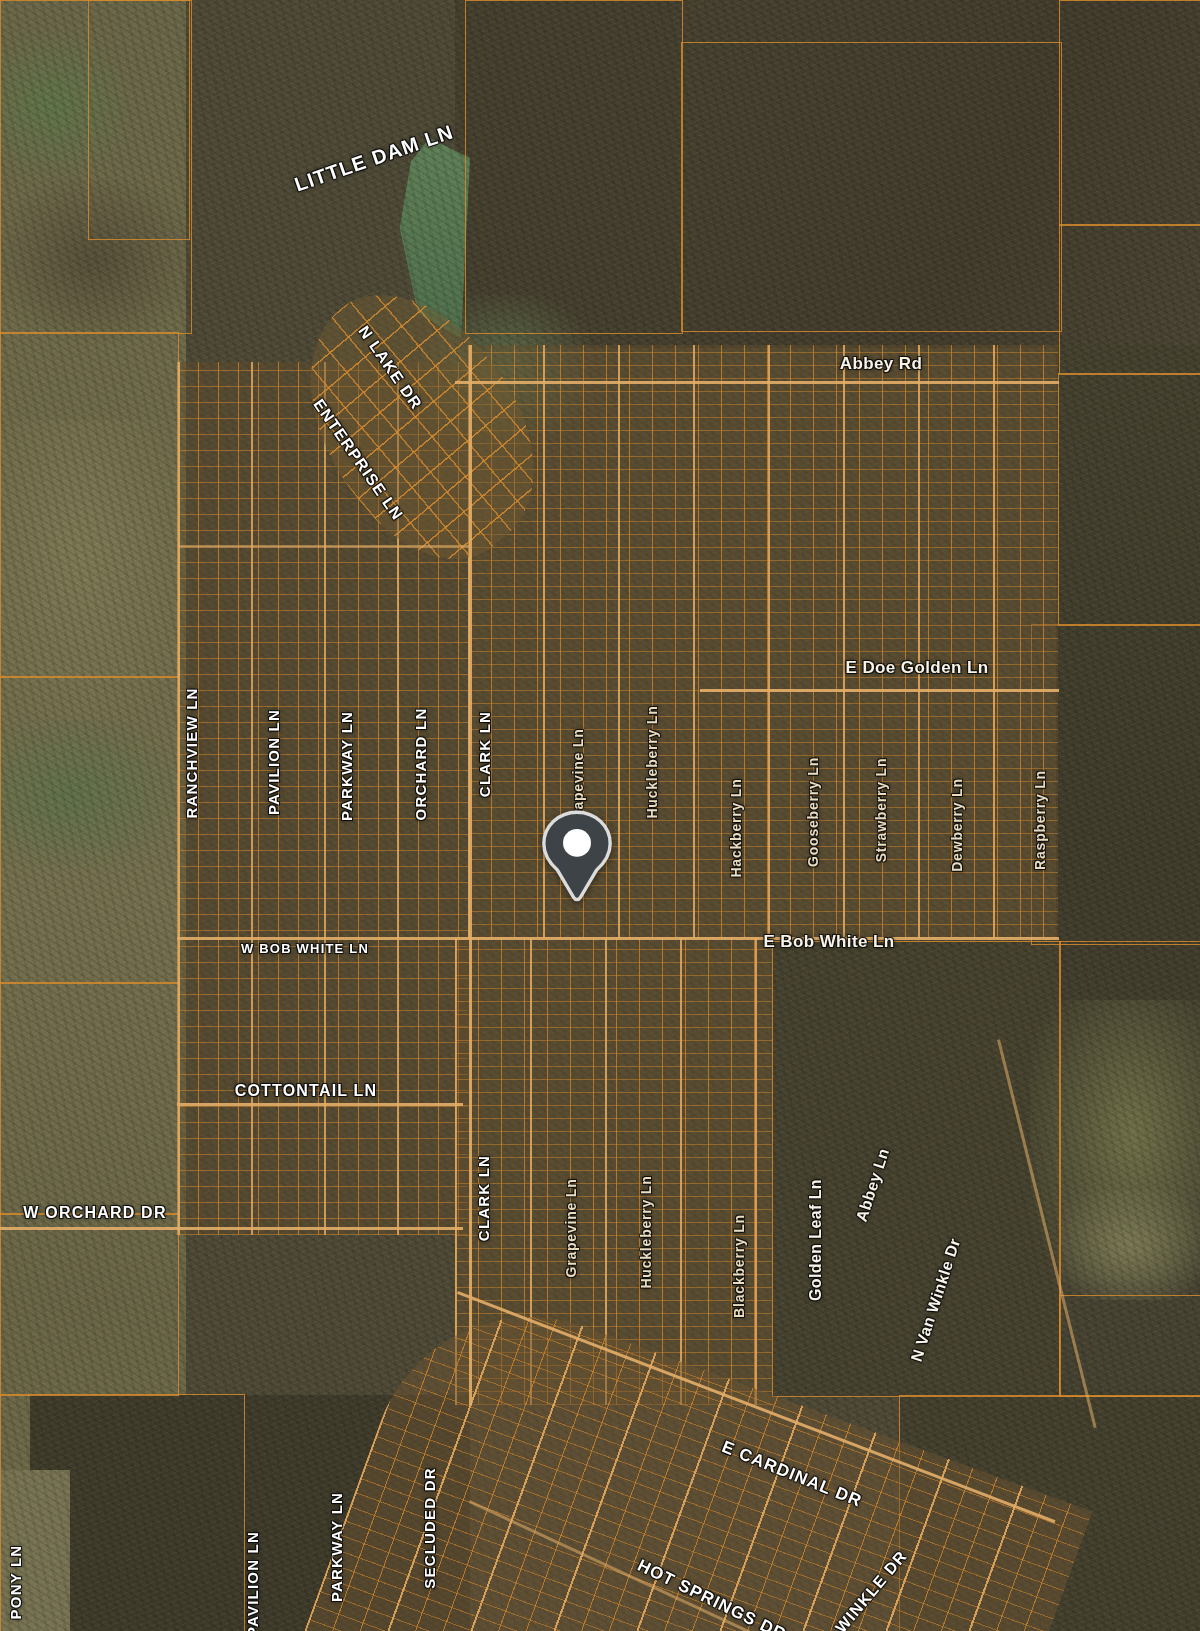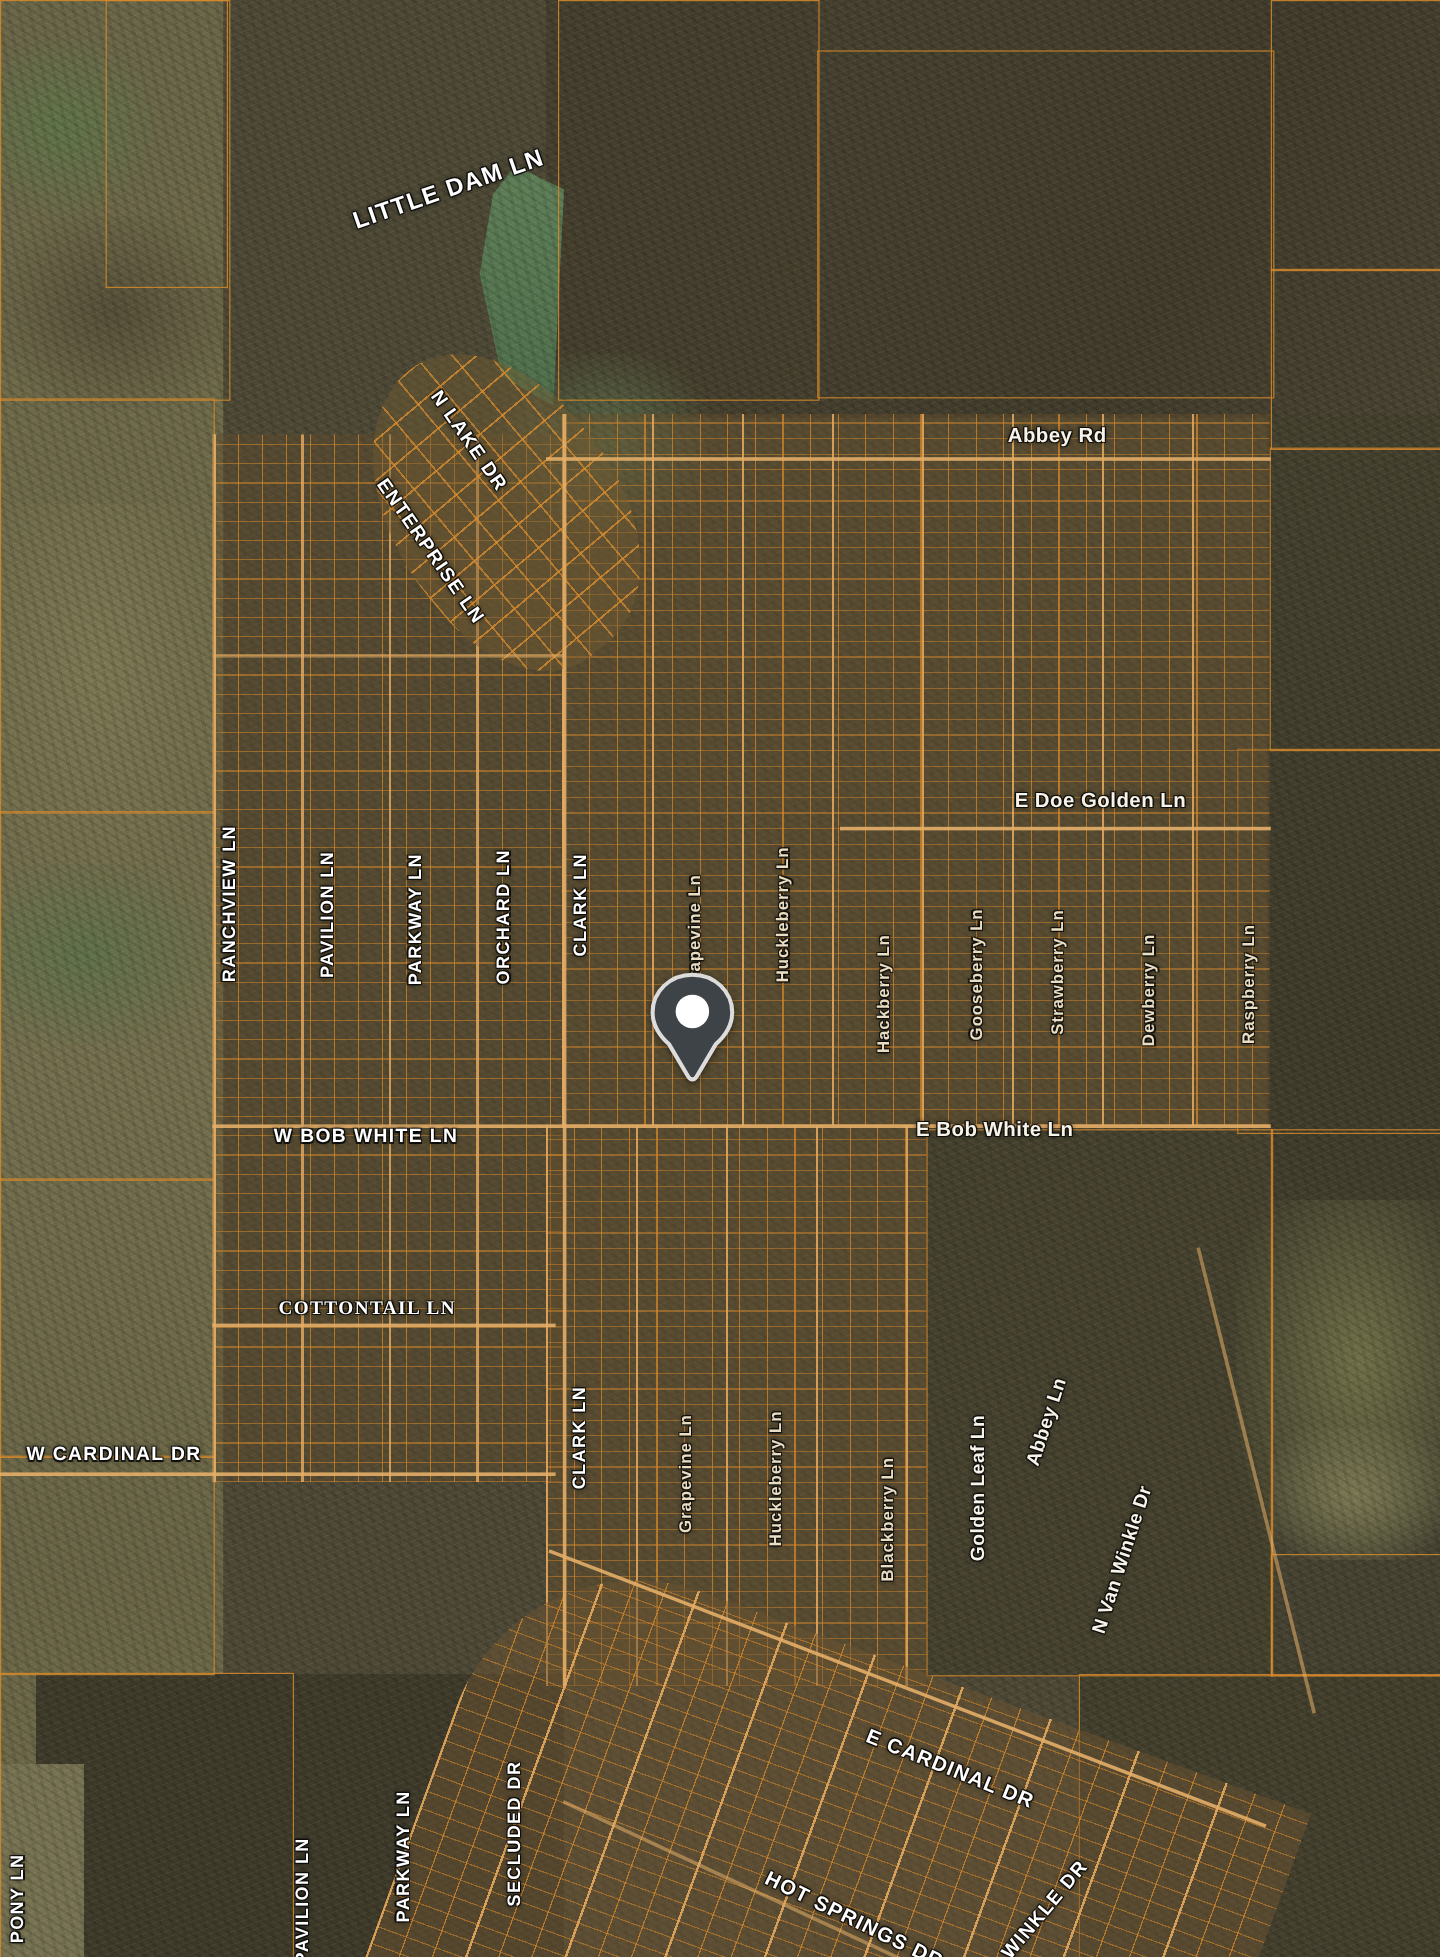--- a/index.html
+++ b/index.html
@@ -135,24 +135,24 @@
       <span class="lbl major" style="left: 346px; top: 766px; font-size: 15px; transform: translate(-50%, -50%) rotate(-90deg);">PARKWAY LN</span>
       <span class="lbl major" style="left: 420px; top: 764px; font-size: 15px; transform: translate(-50%, -50%) rotate(-90deg);">ORCHARD LN</span>
       <span class="lbl major" style="left: 484px; top: 754px; font-size: 15px; transform: translate(-50%, -50%) rotate(-90deg);">CLARK LN</span>
       <span class="lbl minor" style="left: 578px; top: 778px; font-size: 14px; transform: translate(-50%, -50%) rotate(-90deg);">Grapevine Ln</span>
       <span class="lbl minor" style="left: 652px; top: 762px; font-size: 14px; transform: translate(-50%, -50%) rotate(-90deg);">Huckleberry Ln</span>
       <span class="lbl minor" style="left: 736px; top: 828px; font-size: 14px; transform: translate(-50%, -50%) rotate(-90deg);">Hackberry Ln</span>
       <span class="lbl minor" style="left: 813px; top: 812px; font-size: 14px; transform: translate(-50%, -50%) rotate(-90deg);">Gooseberry Ln</span>
       <span class="lbl minor" style="left: 881px; top: 810px; font-size: 14px; transform: translate(-50%, -50%) rotate(-90deg);">Strawberry Ln</span>
       <span class="lbl minor" style="left: 957px; top: 825px; font-size: 14px; transform: translate(-50%, -50%) rotate(-90deg);">Dewberry Ln</span>
       <span class="lbl minor" style="left: 1040px; top: 820px; font-size: 14px; transform: translate(-50%, -50%) rotate(-90deg);">Raspberry Ln</span>
-      <span class="lbl major" style="left: 305px; top: 948px; font-size: 16px; transform: translate(-50%, -50%) rotate(0deg);">W BOB WHITE LN</span>
+      <span class="lbl major" style="left: 305px; top: 948px; font-size: 13px; transform: translate(-50%, -50%) rotate(0deg);">W BOB WHITE LN</span>
       <span class="lbl road" style="left: 829px; top: 941px; font-size: 17px; transform: translate(-50%, -50%) rotate(0deg);">E Bob White Ln</span>
-      <span class="lbl major" style="left: 306px; top: 1091px; font-size: 16px; transform: translate(-50%, -50%) rotate(0deg); font-family: Liberation Serif, serif;">COTTONTAIL LN</span>
-      <span class="lbl major" style="left: 95px; top: 1213px; font-size: 16px; transform: translate(-50%, -50%) rotate(0deg);">W CARDINAL DR</span>
+      <span class="lbl major" style="left: 306px; top: 1091px; font-size: 16px; transform: translate(-50%, -50%) rotate(0deg);">COTTONTAIL LN</span>
+      <span class="lbl major" style="left: 95px; top: 1213px; font-size: 16px; transform: translate(-50%, -50%) rotate(0deg);">W ORCHARD DR</span>
       <span class="lbl major" style="left: 483px; top: 1198px; font-size: 15px; transform: translate(-50%, -50%) rotate(-90deg);">CLARK LN</span>
       <span class="lbl minor" style="left: 571px; top: 1228px; font-size: 14px; transform: translate(-50%, -50%) rotate(-90deg);">Grapevine Ln</span>
       <span class="lbl minor" style="left: 646px; top: 1232px; font-size: 14px; transform: translate(-50%, -50%) rotate(-90deg);">Huckleberry Ln</span>
       <span class="lbl minor" style="left: 739px; top: 1266px; font-size: 14px; transform: translate(-50%, -50%) rotate(-90deg);">Blackberry Ln</span>
       <span class="lbl road" style="left: 816px; top: 1240px; font-size: 16px; transform: translate(-50%, -50%) rotate(-90deg);">Golden Leaf Ln</span>
       <span class="lbl road" style="left: 873px; top: 1185px; font-size: 16px; transform: translate(-50%, -50%) rotate(-72deg);">Abbey Ln</span>
       <span class="lbl road" style="left: 936px; top: 1300px; font-size: 16px; transform: translate(-50%, -50%) rotate(-72deg);">N Van Winkle Dr</span>
       <span class="lbl major" style="left: 792px; top: 1474px; font-size: 17px; transform: translate(-50%, -50%) rotate(22deg);">E CARDINAL DR</span>
       <span class="lbl major" style="left: 712px; top: 1600px; font-size: 17px; transform: translate(-50%, -50%) rotate(26deg);">HOT SPRINGS DR</span>
       <span class="lbl major" style="left: 858px; top: 1608px; font-size: 16px; transform: translate(-50%, -50%) rotate(-50deg);">VAN WINKLE DR</span>

